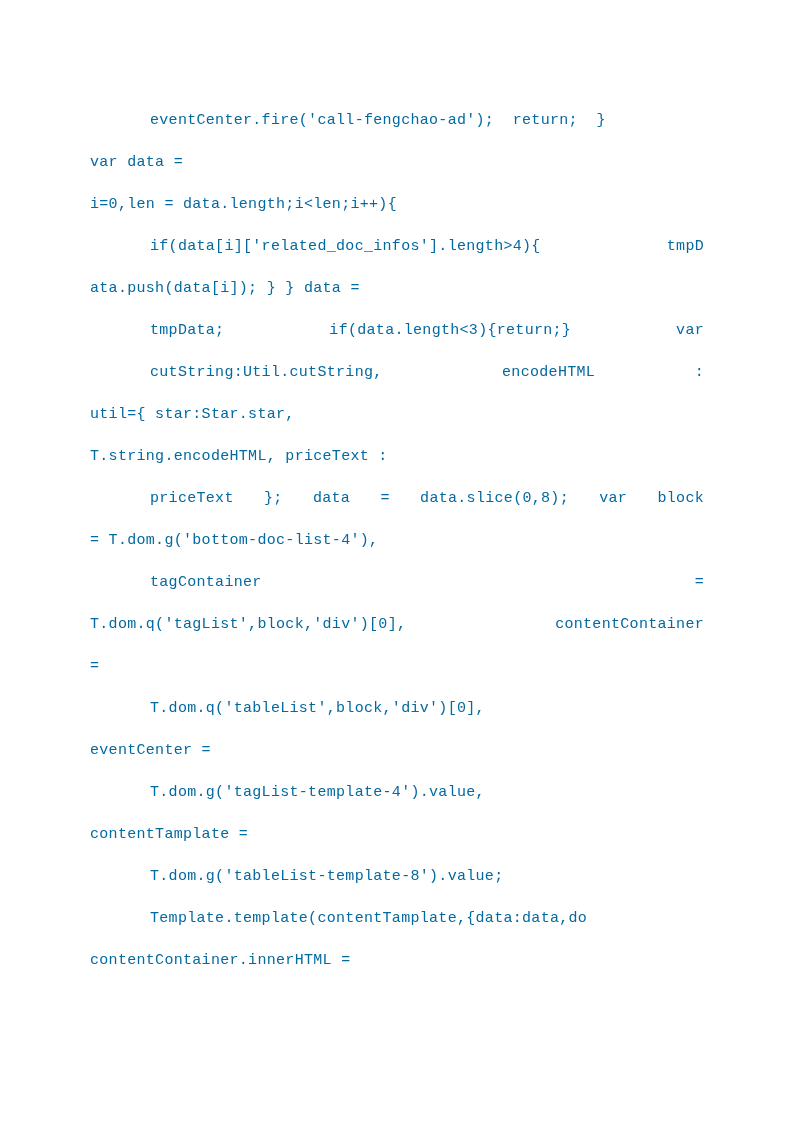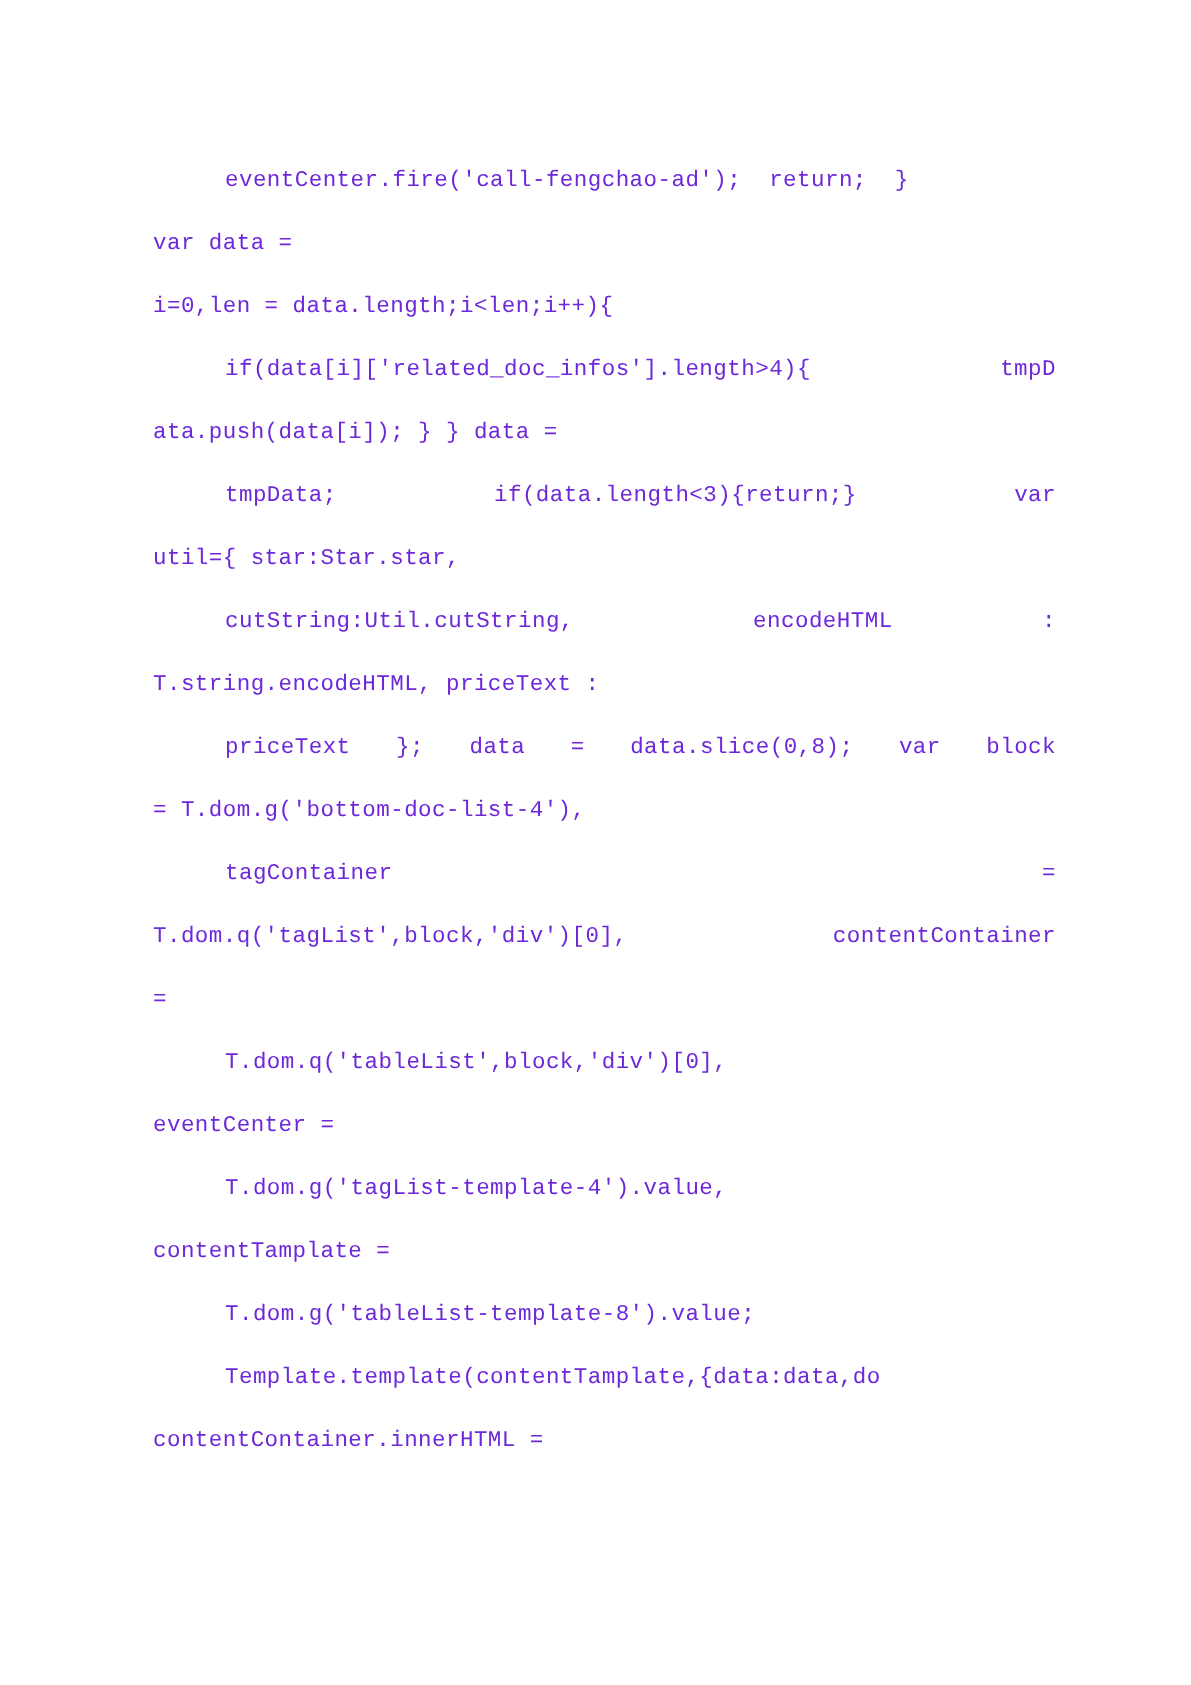--- a/index.html
+++ b/index.html
@@ -12,54 +12,53 @@
     overflow: hidden;
   }
   .page {
     padding: 100px 90px 90px 90px;
     box-sizing: border-box;
     width: 100%;
     height: 100%;
   }
   .code-line {
     font-size: 15px;
-    color: #6d28d9;
+    color: #0369a1;
     line-height: 2.8;
     white-space: pre;
     letter-spacing: 0.3px;
   }
   .indent {
     padding-left: 60px;
     text-align: justify;
     text-align-last: justify;
   }
   .no-indent {
     padding-left: 0;
     text-align: justify;
     text-align-last: justify;
-    margin-left: 12px;
   }
   .left {
     text-align: left;
     text-align-last: left;
   }
 </style>
 </head>
 <body>
 
 <div class="page">
   <div id="code-container">
       <div class="code-line indent left">eventCenter.fire('call-fengchao-ad');  return;  }</div>
       <div class="code-line no-indent left">var data =</div>
       <div class="code-line no-indent left">i=0,len = data.length;i&lt;len;i++){</div>
       <div class="code-line indent">if(data[i]['related_doc_infos'].length&gt;4){  tmpD</div>
       <div class="code-line no-indent left">ata.push(data[i]); } } data =</div>
       <div class="code-line indent">tmpData;     if(data.length&lt;3){return;}     var</div>
+      <div class="code-line indent">cutString:Util.cutString,      encodeHTML     :</div>
       <div class="code-line no-indent left">util={ star:Star.star,</div>
-      <div class="code-line indent">cutString:Util.cutString,      encodeHTML     :</div>
       <div class="code-line no-indent left">T.string.encodeHTML, priceText :</div>
       <div class="code-line indent">priceText }; data = data.slice(0,8); var block</div>
       <div class="code-line no-indent left">= T.dom.g('bottom-doc-list-4'),</div>
       <div class="code-line indent">tagContainer                                   =</div>
       <div class="code-line no-indent">T.dom.q('tagList',block,'div')[0],  contentContainer</div>
       <div class="code-line no-indent left">=</div>
       <div class="code-line indent left">T.dom.q('tableList',block,'div')[0],</div>
       <div class="code-line no-indent left">eventCenter =</div>
       <div class="code-line indent left">T.dom.g('tagList-template-4').value,</div>
       <div class="code-line no-indent left">contentTamplate =</div>

